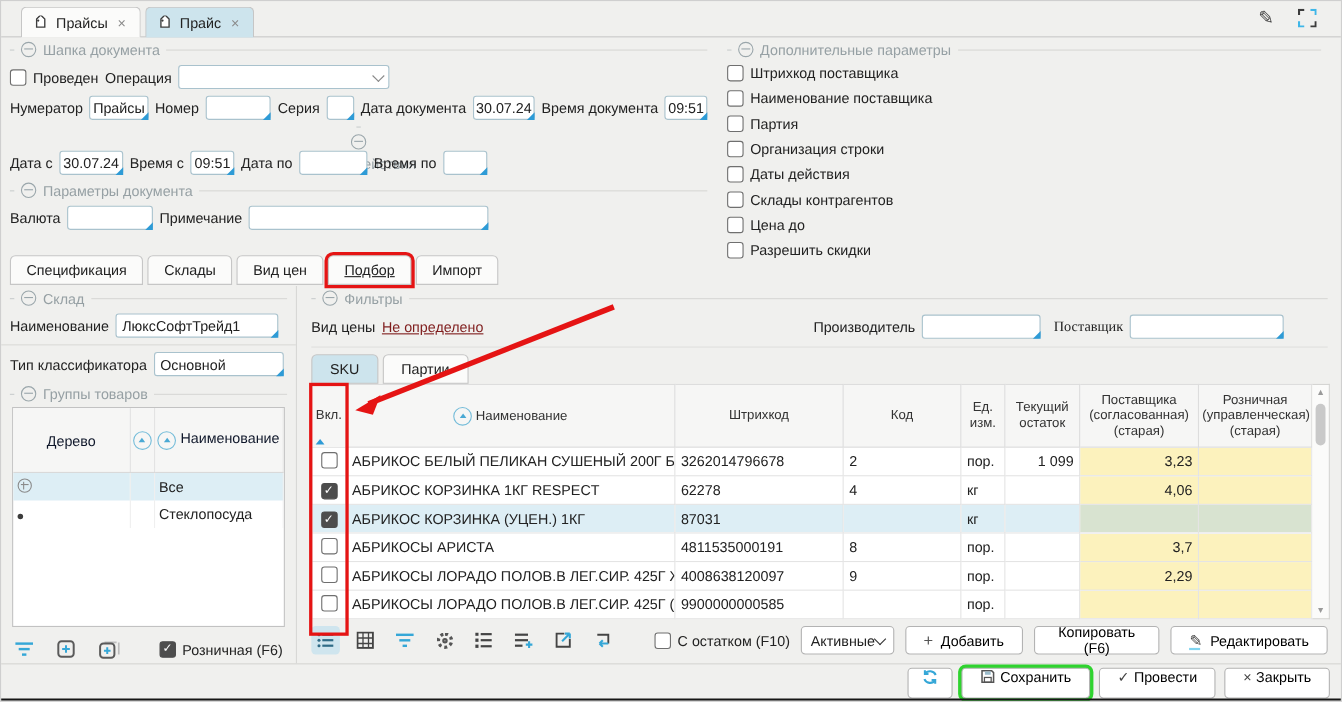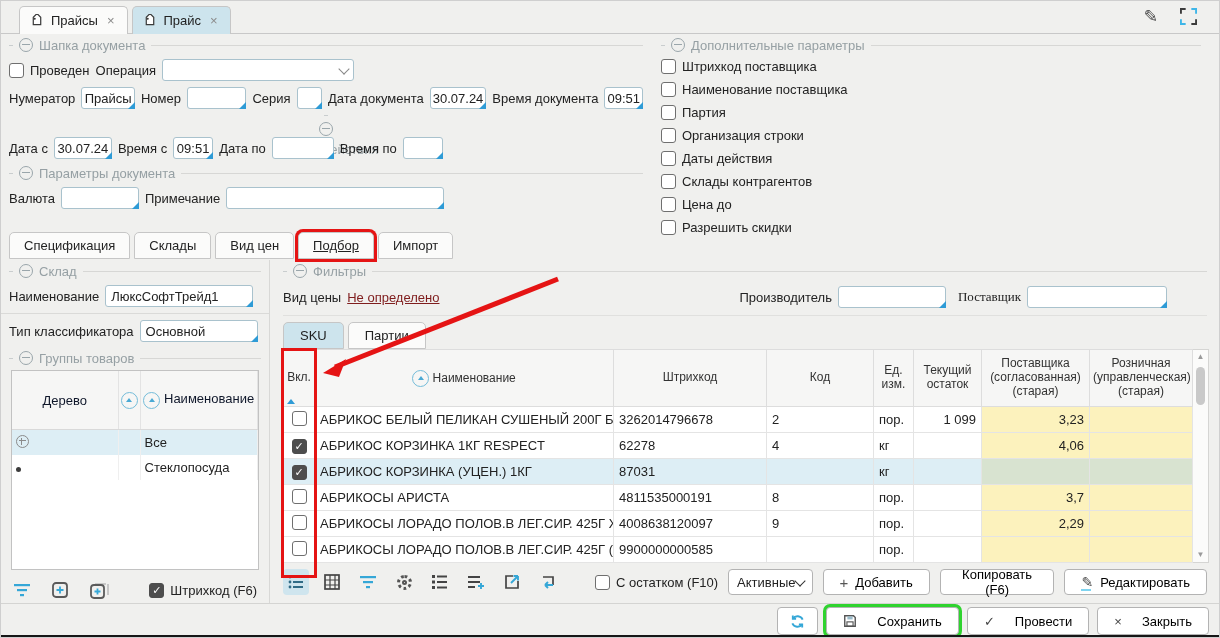--- a/index.html
+++ b/index.html
@@ -103,21 +103,21 @@
     height:26px;padding:0 16px;font-size:13px;box-sizing:border-box;}
   #state-select{display:inline-flex;align-items:center;background:#fff;border:1px solid #b3b3b3;border-radius:4px;
     height:26px;padding:0 8px;width:92px;box-sizing:border-box;}
   #state-select .chev{border-color:#333;}
   .plus-glyph{color:#555;font-size:15px;}
   .edit-glyph{position:relative;font-size:14px;color:#444;}
   .edit-glyph::after{content:"";position:absolute;left:0;right:2px;bottom:-1px;border-bottom:2.5px solid #7fd4f0;}
   
   #footer-sep{position:absolute;top:602px;left:0;width:100%;border-top:1px solid #d4d4d2;}
   #footer{position:absolute;top:606px;right:10px;display:flex;gap:8px;align-items:center;}
-  .f-btn{display:inline-flex;align-items:center;gap:20px;background:#fff;border:1px solid #b3b3b3;border-radius:4px;
+  .f-btn{display:inline-flex;gap:4px;background:#fff;border:1px solid #b3b3b3;border-radius:4px;
     height:28px;padding:0 16px;font-size:13px;box-sizing:border-box;}
   .f-btn.green-annot{box-shadow:0 0 0 3px var(--annot-green);}
   .glyph{font-size:13px;color:#444;}
   #bottom-edge{position:absolute;bottom:0;left:0;width:100%;height:2px;background:#161616;}
   
   #annot-svg{position:absolute;inset:0;pointer-events:none;z-index:50;}
   :root{--annot-red:#e51414;--annot-green:#2fd32f;}
   svg.mini{display:block;}
 </style>
 </head>
@@ -350,21 +350,21 @@
       <rect x="2" y="2" width="14" height="14" rx="3" fill="none" stroke="#5a5a5a" stroke-width="1.8"></rect>
       <path d="M9 5.5 V12.5 M5.5 9 H12.5" stroke="#35a7d7" stroke-width="1.8"></path>
     </svg>
     <svg class="mini" width="20" height="18" viewBox="0 0 20 18">
       <path d="M6 3 h11 M19 3 v11" stroke="#bdbdbd" stroke-width="1.6"></path>
       <rect x="2" y="4" width="13" height="13" rx="3" fill="none" stroke="#5a5a5a" stroke-width="1.8"></rect>
       <path d="M8.5 7.5 V13.5 M5.5 10.5 H11.5" stroke="#35a7d7" stroke-width="1.8"></path>
     </svg>
     <span style="margin-left:auto;display:inline-flex;align-items:center;gap:6px;">
       <span class="cb checked">✓</span>
-      <span class="lbl">Штрихкод (F6)</span>
+      <span class="lbl">Розничная (F6)</span>
     </span>
   </div>
 </div>
 
 <div id="right-panel">
   <div class="section" style="margin:3px 12px 0 12px;">
     <span class="pre"></span>
       <span class="collapse-icon"></span>
     <span class="ttl">Фильтры</span>
     <span class="rule"></span>

